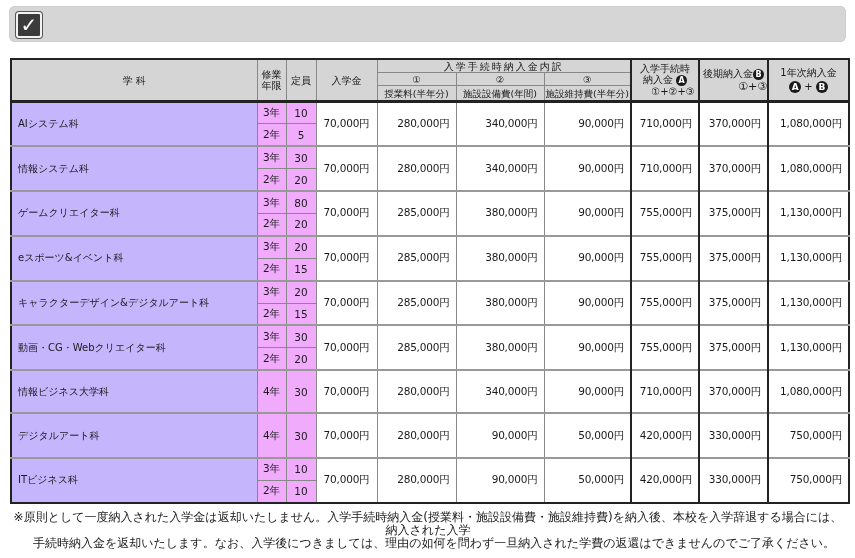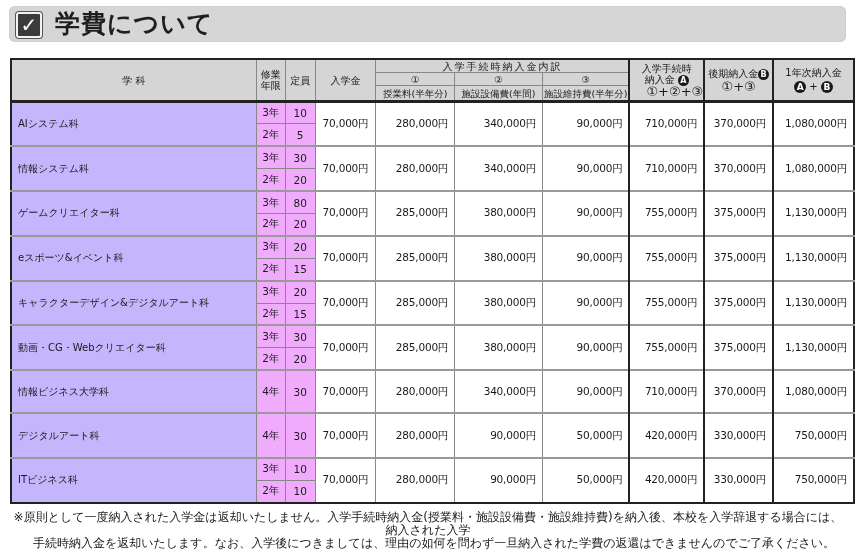--- a/index.html
+++ b/index.html
@@ -42,21 +42,20 @@
   .notes { position: absolute; left: 8px; top: 511px; width: 840px; font-size: 12px;
            line-height: 13px; color: #1a1a1a; text-align: center; }
   .notes p { margin: 0; }
   .notes .indent { padding-left: 12px; }
 </style>
 </head>
 <body>
 
 <div class="title-bar">
   <div class="title-check">✓</div>
-  <div class="title-text">学費について</div>
 </div>
 
 <table class="fees">
   <colgroup>
     <col style="width:246px">
     <col style="width:29px">
     <col style="width:30px">
     <col style="width:61px">
     <col style="width:79px">
     <col style="width:88px">
@@ -68,25 +67,25 @@
   <thead>
     <tr class="h1">
       <th rowspan="3">学 科</th>
       <th rowspan="3" style="white-space:normal;line-height:11px;"><span style="display:inline-block;width:22px;word-break:break-all;">修業年限</span></th>
       <th rowspan="3">定員</th>
       <th rowspan="3">入学金</th>
       <th colspan="3" style="letter-spacing:2px;">入学手続時納入金内訳</th>
       <th rowspan="3" class="thick-l thick-r" style="line-height:11px;">
         <div>入学手続時</div>
         <div><span>納入金</span> <span class="circ">A</span></div>
-        <div style="font-size:13px;margin-left:16px;">①+②+③</div>
+        <div style="font-size:10px;margin-left:16px;">①+②+③</div>
       </th>
       <th rowspan="3" class="thick-r" style="line-height:13px;">
         <div><span>後期納入金</span><span class="circ">B</span></div>
-        <div style="font-size:13px;">①+③</div>
+        <div style="font-size:11px;text-align:right;">①+③</div>
       </th>
       <th rowspan="3" style="line-height:14px;">
         <div>1年次納入金</div>
         <div><span class="circ circ-big">A</span> <span>+</span> <span class="circ circ-big">B</span></div>
       </th>
     </tr>
     <tr class="h2">
       <th class="head-sub">①</th>
       <th class="head-sub dash-l">②</th>
       <th class="head-sub dash-l">③</th>

